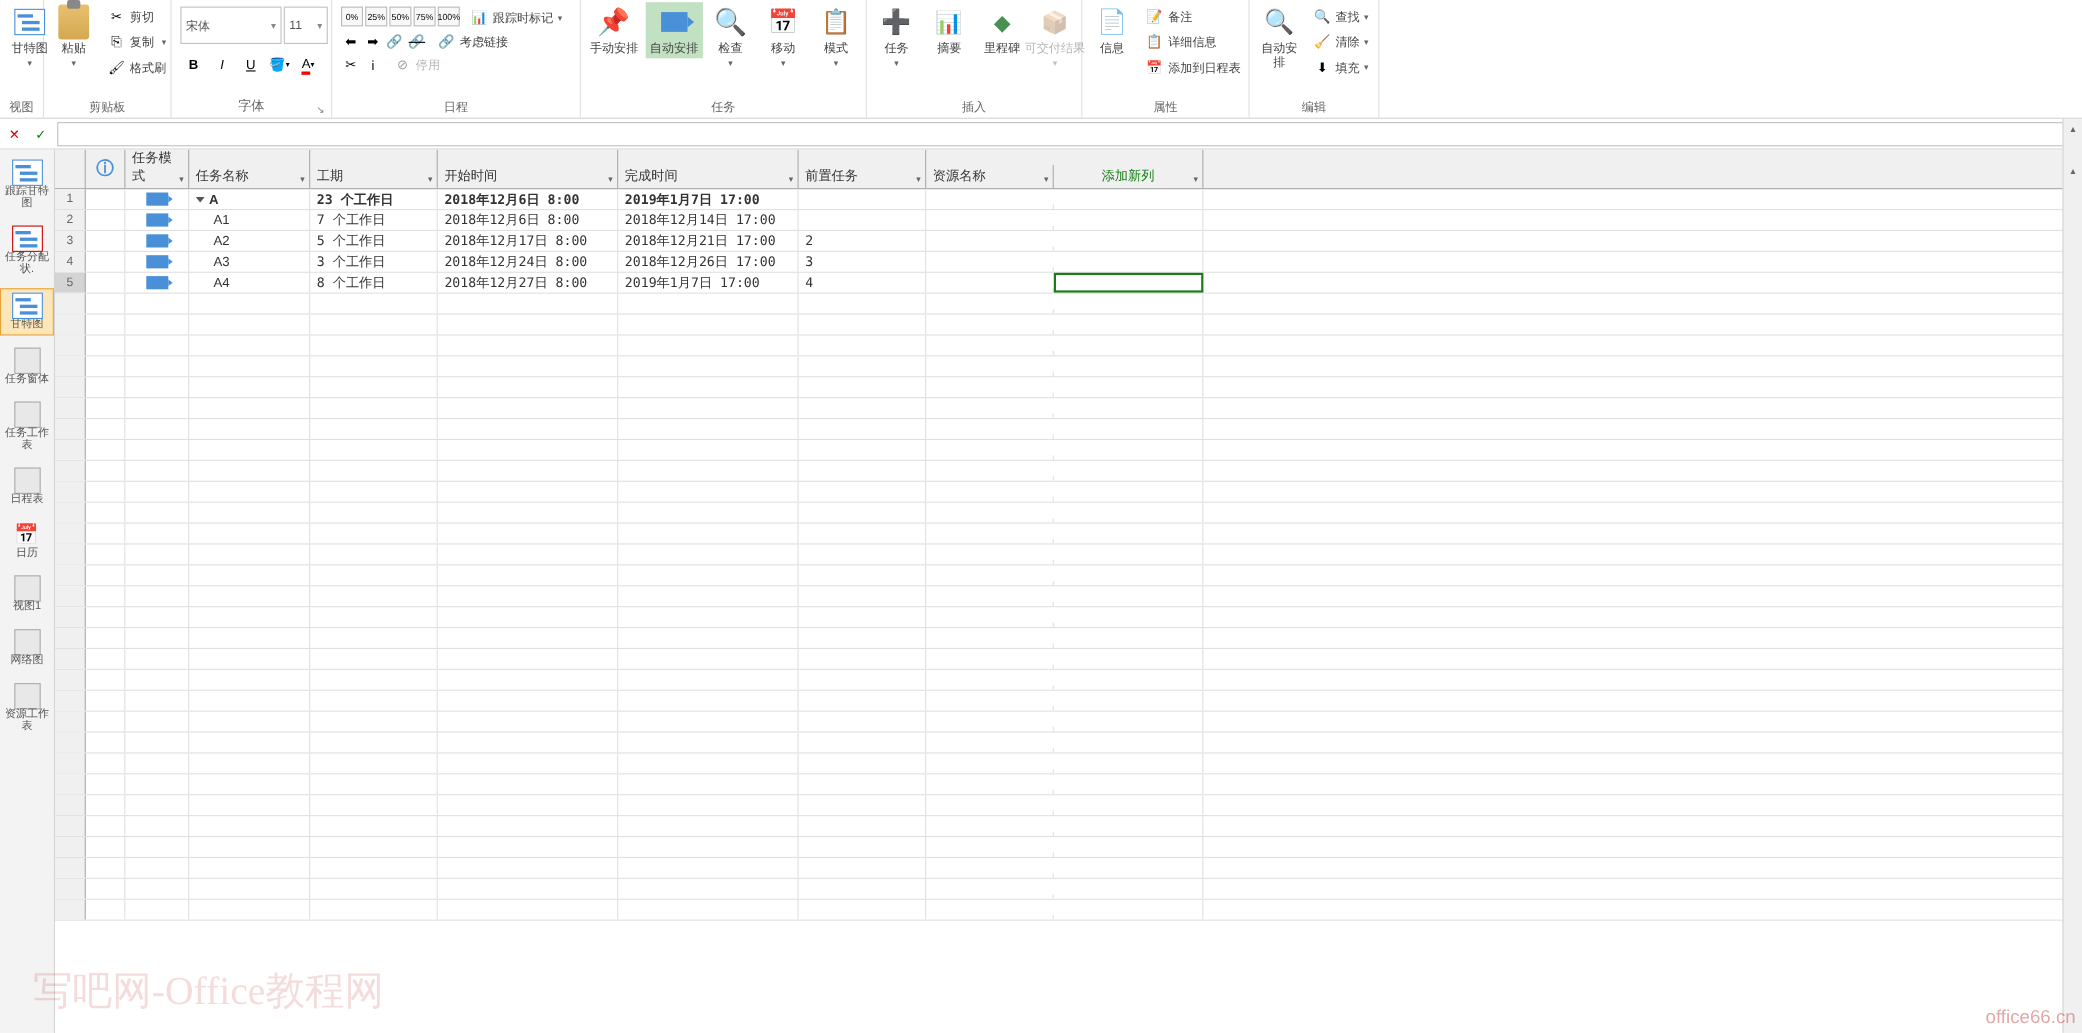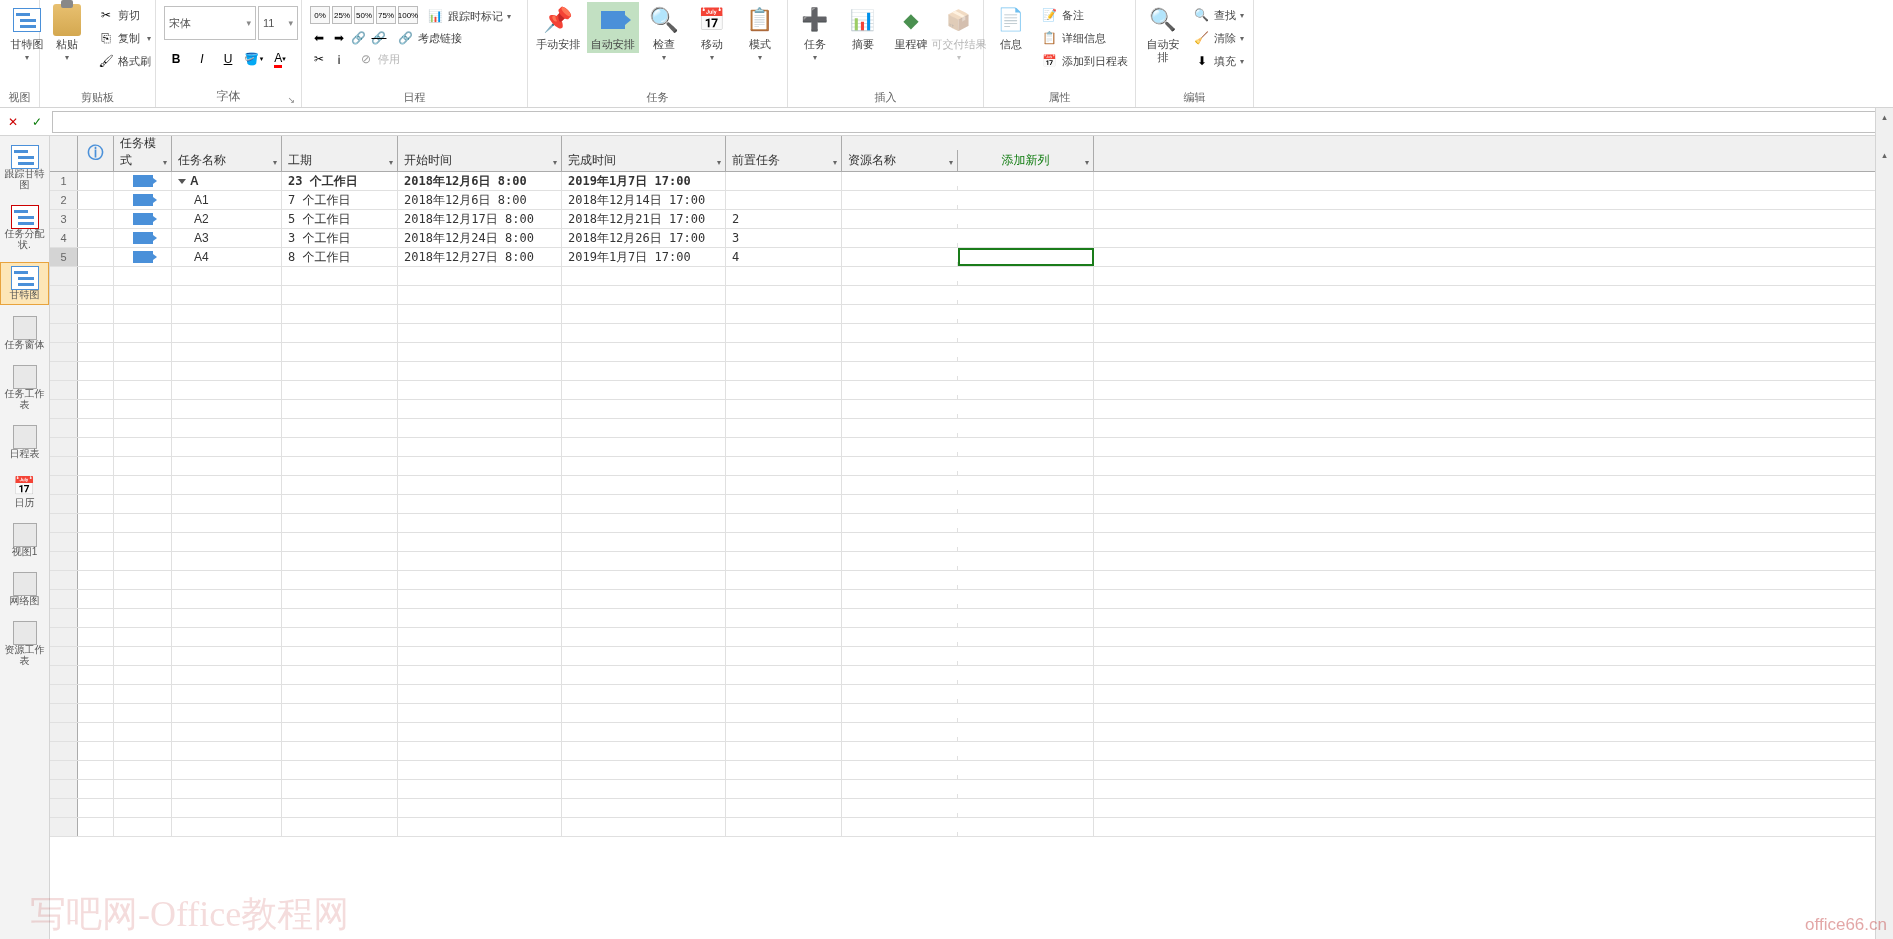--- a/index.html
+++ b/index.html
@@ -70,21 +70,21 @@
     .cell.selected { border: 2px solid #1a7c1a; }
     .task-mode-icon { width: 20px; height: 12px; background: #4a90d9; position: relative; }
     .task-mode-icon::after { content: ''; position: absolute; right: -4px; top: 3px; border-left: 4px solid #4a90d9; border-top: 3px solid transparent; border-bottom: 3px solid transparent; }
     .outline-tri { display: inline-block; width: 0; height: 0; border-top: 5px solid #555; border-left: 4px solid transparent; border-right: 4px solid transparent; margin-right: 4px; vertical-align: middle; }
     
     
     .vscroll { position: absolute; right: 0; top: 108px; bottom: 0; width: 18px; background: #f0f0f0; border-left: 1px solid #d4d4d4; }
     .vscroll-btn { height: 18px; display: flex; align-items: center; justify-content: center; color: #666; font-size: 9px; cursor: pointer; }
     
     
-    .watermark { position: absolute; left: 30px; bottom: 0; font-size: 36px; color: rgba(200,80,80,0.2); font-family: "KaiTi", serif; pointer-events: none; }
+    .watermark { position: absolute; left: 30px; bottom: 13px; font-size: 36px; color: rgba(200,80,80,0.2); font-family: "KaiTi", serif; pointer-events: none; }
     .watermark2 { position: absolute; right: 6px; bottom: 4px; font-size: 17px; color: rgba(200,80,80,0.5); pointer-events: none; text-align: center; }
     
     
     .w-info { width: 36px; }
     .w-mode { width: 58px; }
     .w-name { width: 110px; }
     .w-dur { width: 116px; }
     .w-start { width: 164px; }
     .w-end { width: 164px; }
     .w-pred { width: 116px; }

